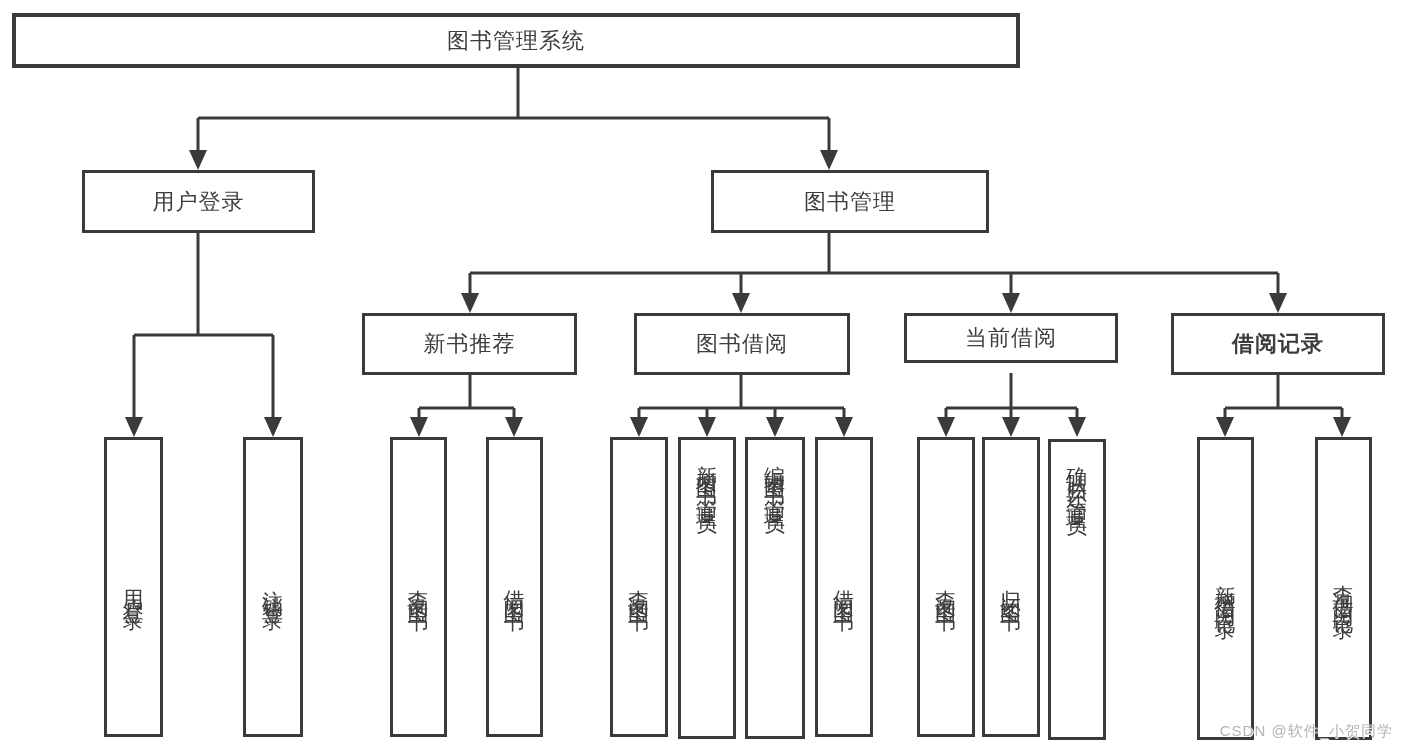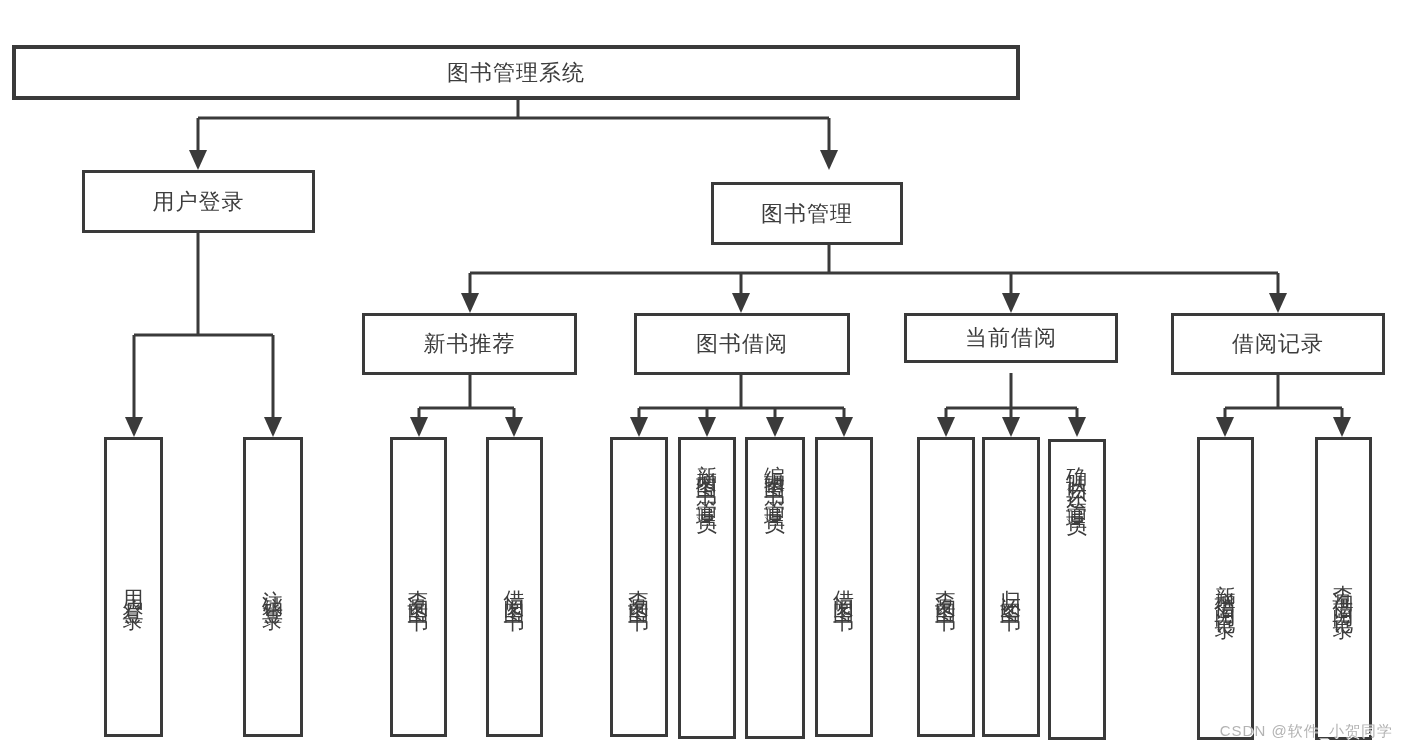--- a/index.html
+++ b/index.html
@@ -7,21 +7,21 @@
     position:relative;width:1405px;height:747px;background:#fff;overflow:hidden;
     font-family:"Liberation Sans","DejaVu Sans",sans-serif;
   }
   #connectors{position:absolute;left:0;top:0;width:1405px;height:747px;}
   .node{
     position:absolute;box-sizing:border-box;background:#fff;
     border:3px solid #3a3a3a;display:flex;align-items:center;justify-content:center;
     color:#3d3d3d;z-index:2;
   }
   .hnode{font-size:22px;letter-spacing:1px;}
-  .root{border-width:4px;margin-top:32px;}
+  .root{border-width:4px;}
   .leaf span{
     writing-mode:vertical-lr;text-orientation:mixed;
     font-size:21px;letter-spacing:7px;line-height:1;white-space:nowrap;
   }
   .leaf{align-items:center;justify-content:center;}
   .leaf.tall{align-items:flex-start;}
   .leaf.tall span{padding-top:8px;}
   #watermark{
     position:absolute;right:12px;bottom:6px;z-index:5;
     color:#b3b3b3;font-size:15px;letter-spacing:1px;
@@ -76,34 +76,34 @@
     <polygon fill="#3a3a3a" stroke="none" points="1333,417 1351,417 1342,437"></polygon>
   </svg>
 
   <div class="node hnode root" style="left:12px;top:13px;width:1008px;height:55px;">
     <span>图书管理系统</span>
   </div>
 
   <div class="node hnode" style="left:82px;top:170px;width:233px;height:63px;">
     <span>用户登录</span>
   </div>
-  <div class="node hnode" style="left:711px;top:182px;width:192px;height:63px;">
+  <div class="node hnode" style="left:711px;top:170px;width:278px;height:63px;">
     <span>图书管理</span>
   </div>
 
   <div class="node hnode" style="left:634px;top:313px;width:216px;height:62px;">
     <span>图书借阅</span>
   </div>
   <div class="node hnode" style="left:362px;top:313px;width:215px;height:62px;">
     <span>新书推荐</span>
   </div>
   <div class="node hnode" style="left:904px;top:313px;width:214px;height:50px;">
     <span>当前借阅</span>
   </div>
-  <div class="node hnode" style="left:1171px;top:313px;width:214px;height:62px;">
+  <div class="node hnode" style="left:1171px;top:313px;width:214px;height:62px;font-weight:bold;">
     <span>借阅记录</span>
   </div>
 
   <div class="node leaf" style="left:104px;top:437px;width:59px;height:300px;">
     <span>用户登录</span>
   </div>
   <div class="node leaf" style="left:243px;top:437px;width:60px;height:300px;">
     <span>注销登录</span>
   </div>
 

